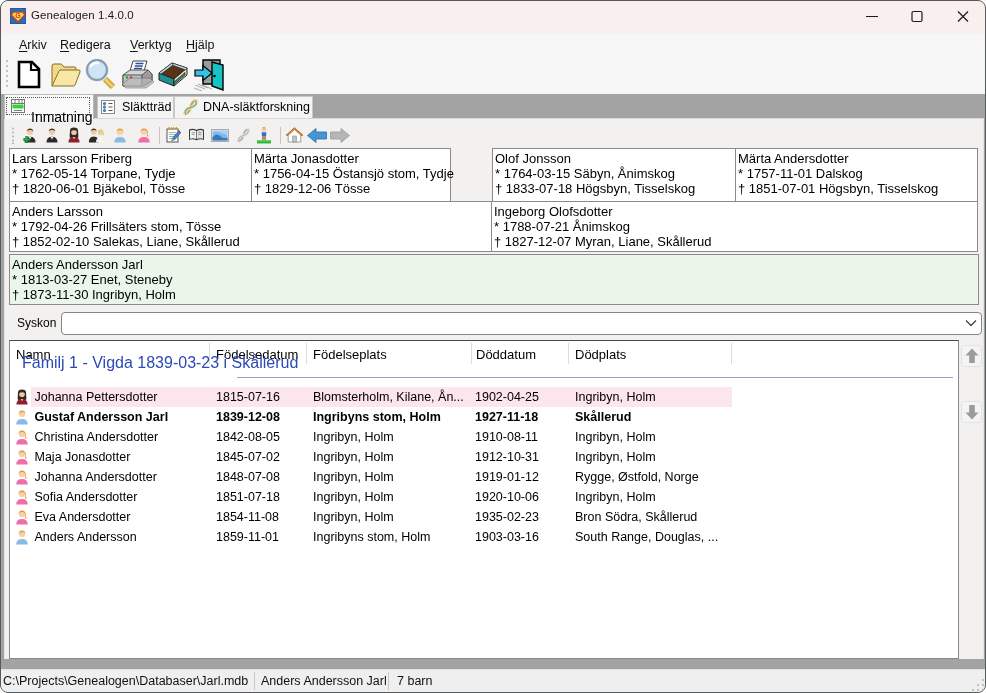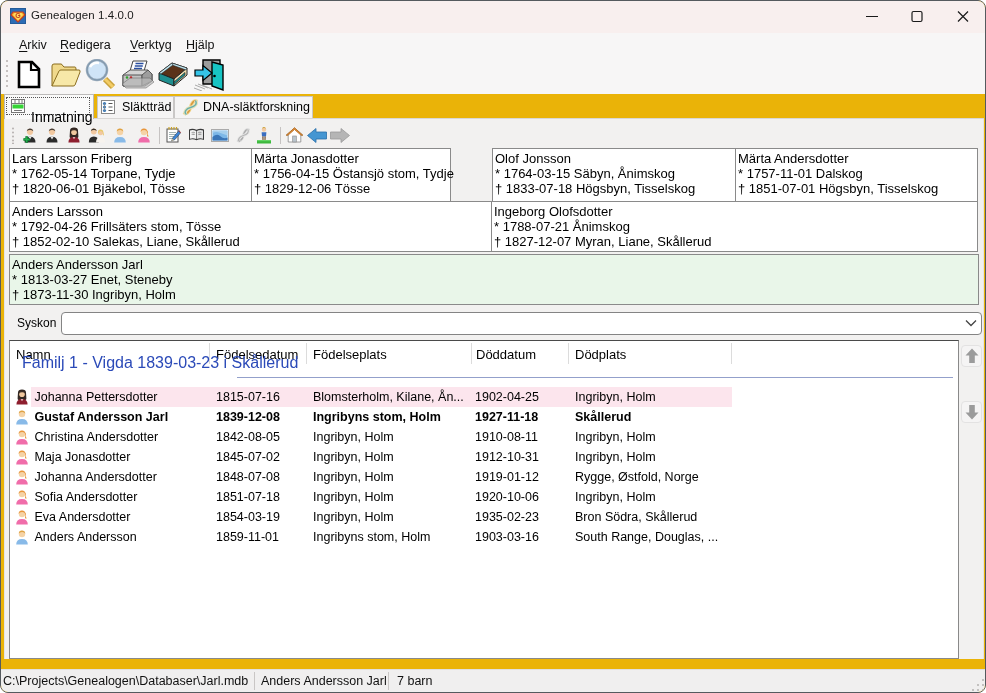--- a/index.html
+++ b/index.html
@@ -1,18 +1,18 @@
 <!DOCTYPE html>
 <html><head>
 <meta charset="utf-8">
 <style>
   * { margin:0; padding:0; box-sizing:border-box; }
   html,body { width:986px; height:693px; background:#fff; font-family:"Liberation Sans", sans-serif; }
   .abs { position:absolute; }
-  #win { position:relative; width:986px; height:693px; background:#eab308; border:1px solid #555a5e; border-radius:8px; overflow:hidden; }
+  #win { position:relative; width:986px; height:693px; background:#a3a3a3; border:1px solid #555a5e; border-radius:8px; overflow:hidden; }
   #titlebar { left:0; top:0; width:100%; height:32px; background:#f8efee; }
   #title { left:30px; top:8px; font-size:11.5px; color:#1a1a1a; letter-spacing:0.1px; }
   #menubar { left:0; top:32px; width:100%; height:24px; background:#f7f6f6; }
   .menu { position:absolute; top:37px; font-size:12.5px; color:#111; }
   .menu u { text-decoration:underline; text-underline-offset:2px; }
   #toolbar { left:0; top:56px; width:100%; height:37px; background:#f7f6f6; }
   #tabrow { left:0; top:93px; width:100%; height:24px; }
   .tab { position:absolute; height:22px; background:#f5f4f4; border:1px solid #c9c7c6; border-bottom:none; font-size:12.5px; color:#111; }
   #page { left:3px; top:117px; width:980px; height:541px; background:#f2f1f0; }
   .gbox { position:absolute; background:#fff; border:1px solid #8a8a8a; font-size:13px; color:#000; padding:2px 0 0 2px; line-height:15px; }
@@ -419,21 +419,21 @@
       <div class="c1">1851-07-18</div>
       <div class="c2">Ingribyn, Holm</div>
       <div class="c3">1920-10-06</div>
       <div class="c4">Ingribyn, Holm</div>
   </div>
   <div class="row" style="top:506px">
     <svg class="ricon" width="14" height="16">
         <use href="#p-girl"></use>
       </svg>
     <div class="c0">Eva Andersdotter</div>
-      <div class="c1">1854-03-19</div>
+      <div class="c1">1854-11-08</div>
       <div class="c2">Ingribyn, Holm</div>
       <div class="c3">1935-02-23</div>
       <div class="c4">Bron Södra, Skållerud</div>
   </div>
   <div class="row" style="top:526px">
     <svg class="ricon" width="14" height="16">
         <use href="#p-boy"></use>
       </svg>
     <div class="c0">Anders Andersson</div>
       <div class="c1">1859-11-01</div>

